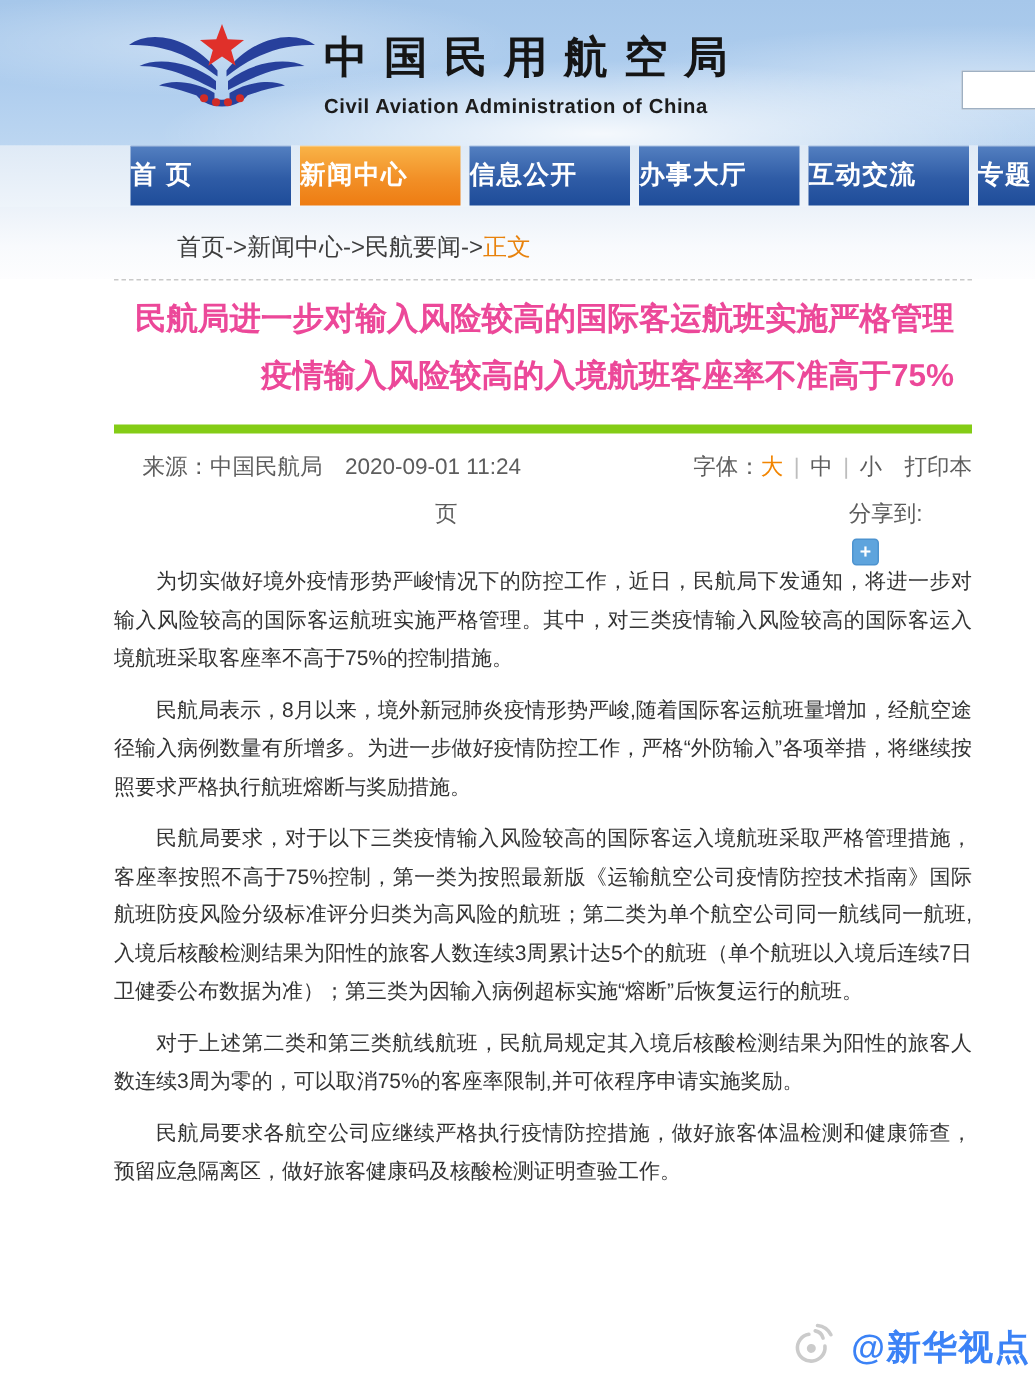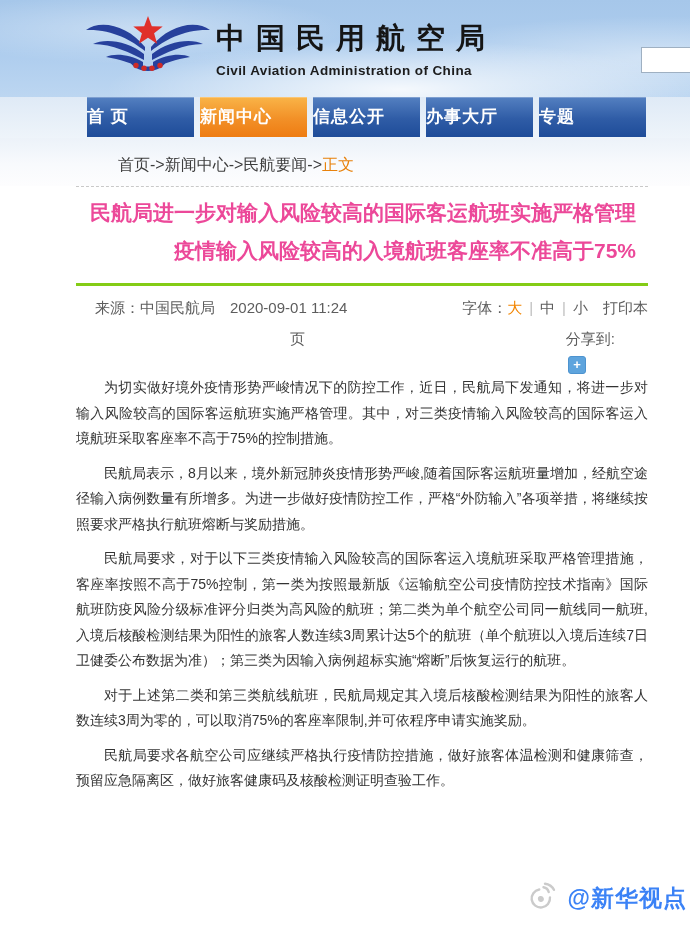--- a/index.html
+++ b/index.html
@@ -39,21 +39,21 @@
   .crumb-area { height:48px; background:linear-gradient(180deg,#ecf2f9 0%,#f8fafd 55%,#fdfdfe 100%); }
   .breadcrumb { padding:17px 0 0 82px; font-size:16px; color:#3d3d3d;margin-left:36px; }
   .breadcrumb .trail { cursor:pointer; }
   .breadcrumb .current { color:#e8820c; }
 
   
   .content { margin-left:76px; width:572px; border-top:1px dashed #c9c9c9; padding-top:7px; }
   .article-title { width:548px; margin:0 auto; font-size:21px; line-height:38px;
     font-weight:bold; text-align:right; color:#ec4899; }
 
-  .meta { position:relative; margin-top:13px; border-top:3px solid #84cc16;
+  .meta { position:relative; margin-top:13px; border-top:6px solid #84cc16;
     height:92px; font-size:15px; color:#5d5d5d; }
   .meta-source { position:absolute; left:19px; top:13px; }
   .meta-source .dt { margin-left:15px; }
   .frag-page { position:absolute; left:214px; top:44px; cursor:pointer; }
   .meta-right { position:absolute; right:0; top:13px; white-space:nowrap; }
   .meta-right .sep { color:#bdbdbd; margin:0 7px; }
   .fz { cursor:pointer; }
   .fz-large { color:#f28500; }
   .print-frag { margin-left:15px; cursor:pointer; }
   .share-label { position:absolute; right:33px; top:44px; }
@@ -101,20 +101,21 @@
       </div>
     </div>
     <input class="search-box" type="text" value="" style="">
   </div>
 
   <div class="main-nav">
     <div class="nav-btn">首 页</div>
     <div class="nav-btn active">新闻中心</div>
     <div class="nav-btn">信息公开</div>
     <div class="nav-btn">办事大厅</div>
+    <div class="nav-btn">互动交流</div>
     <div class="nav-btn">专题</div>
   </div>
 
   <div class="crumb-area">
     <div class="breadcrumb">
       <span class="trail">首页-&gt;新闻中心-&gt;民航要闻-&gt;</span><span class="current">正文</span>
     </div>
   </div>
 
   <div class="content">

